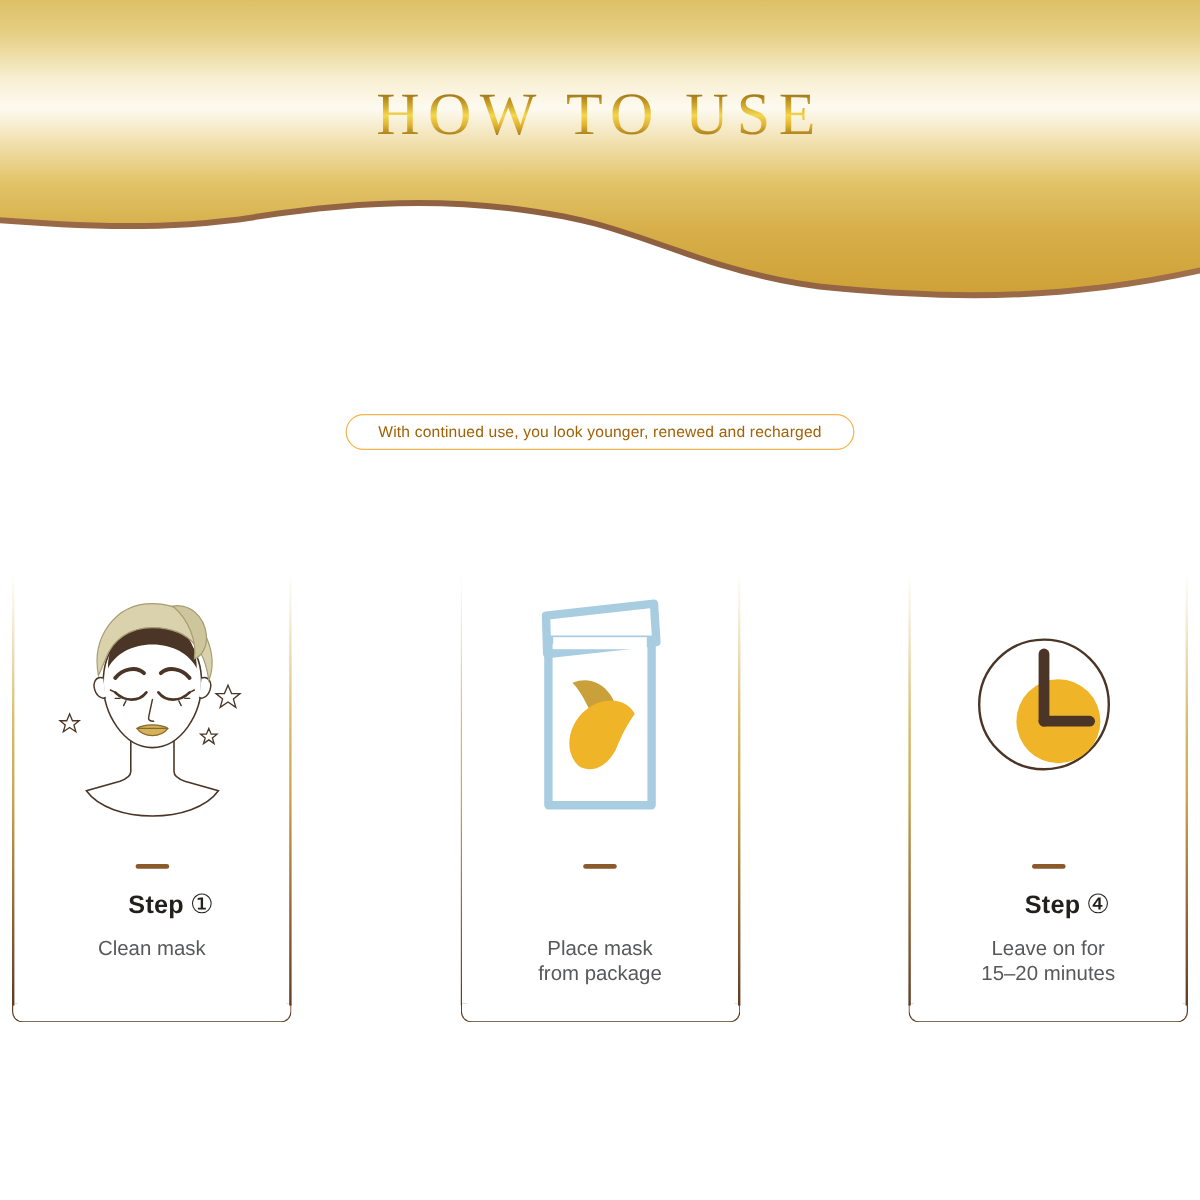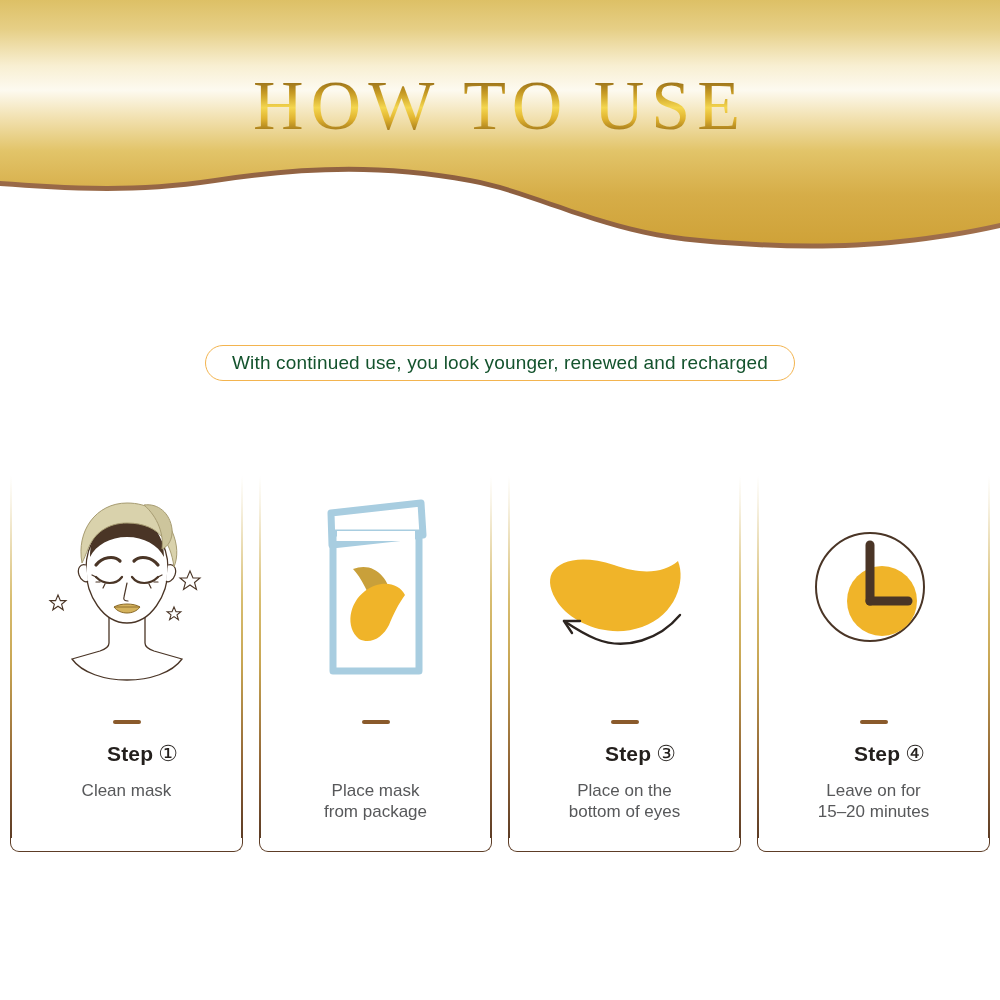--- a/index.html
+++ b/index.html
@@ -29,21 +29,21 @@
     top: 0;
     display: block;
   }
   .page-title {
     position: absolute;
     left: 0;
     top: 66px;
     width: 1000px;
     text-align: center;
     font-family: "Liberation Serif", serif;
-    font-size: 70px;
+    font-size: 50px;
     letter-spacing: 7px;
     font-weight: 400;
     background: linear-gradient(180deg,
         #6b4a10 0%,
         #8a6317 14%,
         #c79b24 34%,
         #f4d64f 52%,
         #e0b32f 66%,
         #9a7018 84%,
         #6d4b11 100%);
@@ -61,22 +61,22 @@
     left: 0;
     top: 345px;
     width: 1000px;
     text-align: center;
   }
   .tagline {
     display: inline-block;
     border: 1.4px solid #f3b44f;
     border-radius: 20px;
     padding: 7px 26px 8px;
-    color: #14532d;
-    font-size: 19px;
+    color: #a16207;
+    font-size: 13px;
     letter-spacing: 0.15px;
     line-height: 1;
     white-space: nowrap;
   }
 
   
   .cards {
     position: absolute;
     left: 10px;
     top: 468px;
@@ -288,44 +288,20 @@
         <path d="M58,148 C44,136 48,112 64,100 C80,88 98,92 104,104
                  C98,112 92,124 88,134 C82,146 70,154 58,148 Z" fill="#f0b429"></path>
       </svg>
     </div>
 
     <div class="card-divider"></div>
     <div class="card-desc">Place mask
 from package</div>
   </div>
 
-  <div class="card">
-    <div class="edge-l"></div>
-    <div class="edge-r"></div>
-    <div class="edge-b"></div>
-
-    <div class="card-art">
-      <svg width="190" height="160" viewBox="0 0 190 160">
-
-        <path d="M22,62 C30,48 54,44 84,54 C112,64 134,62 148,50
-                 C156,70 146,104 112,116 C78,128 42,112 28,92
-                 C20,80 18,70 22,62 Z" fill="#f0b429"></path>
-
-        <path d="M150,104 C130,128 96,140 66,128 C56,124 46,118 34,110" fill="none" stroke="#2c2420" stroke-width="2.4" stroke-linecap="round"></path>
-        <path d="M34,110 L50,110 M34,110 L42,122" fill="none" stroke="#2c2420" stroke-width="2.4" stroke-linecap="round"></path>
-      </svg>
-    </div>
-
-    <div class="card-divider"></div>
-    <div class="card-step">
-      <span class="step-word">Step</span><span class="step-num">③</span>
-    </div>
-    <div class="card-desc">Place on the
-bottom of eyes</div>
-  </div>
 
   <div class="card">
     <div class="edge-l"></div>
     <div class="edge-r"></div>
     <div class="edge-b"></div>
 
     <div class="card-art">
       <svg width="140" height="140" viewBox="0 0 140 140">
         <circle cx="66" cy="66" r="54" fill="#ffffff" stroke="#4a3526" stroke-width="2"></circle>
         <circle cx="78" cy="80" r="35" fill="#f0b429"></circle>

